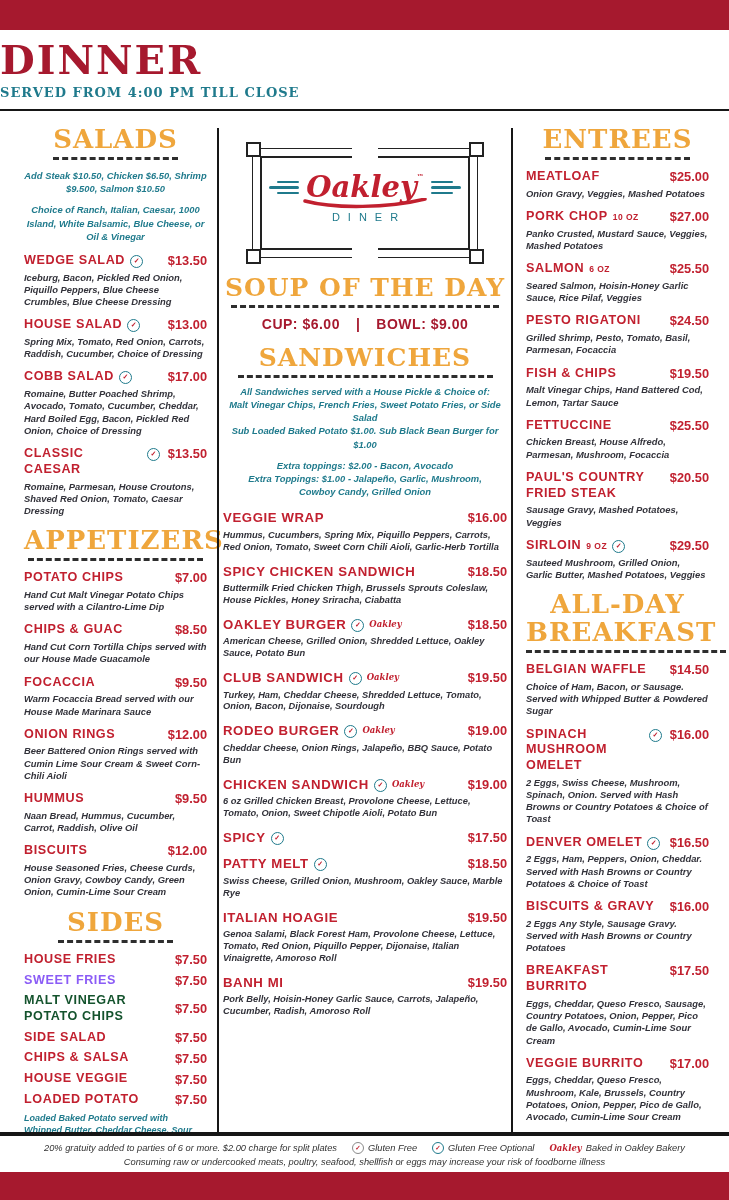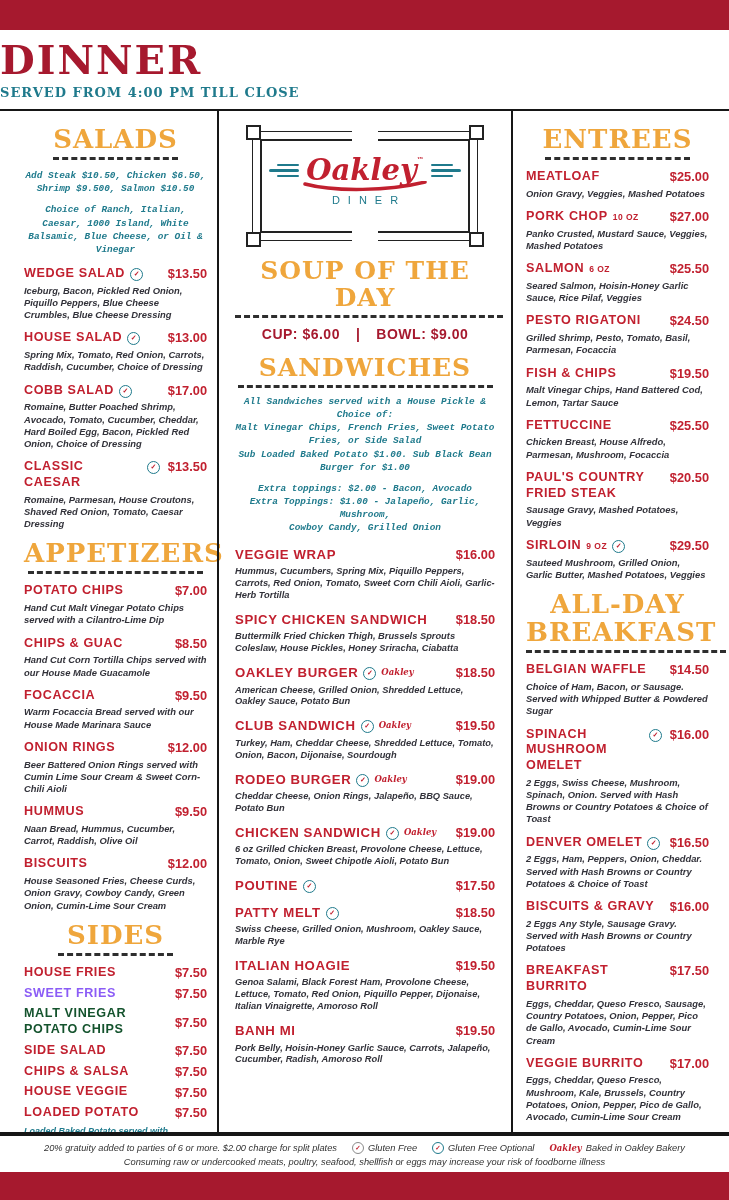--- a/index.html
+++ b/index.html
@@ -8,26 +8,26 @@
   .topbar{height:30px;background:#A6192E;}
   .botbar{position:absolute;left:0;right:0;bottom:0;height:28px;background:#A6192E;}
   .mast{text-align:left;padding-top:10px;}
   .title{font-family:"DejaVu Serif",serif;font-weight:700;font-size:40px;line-height:1;
          color:#A6192E;letter-spacing:2px;}
   .subtitle{font-family:"DejaVu Serif",serif;font-weight:700;font-size:13px;color:#1F7A8C;
             letter-spacing:1px;margin-top:5px;}
   .rule{height:2px;background:#161616;margin-top:9px;}
   .grid{display:grid;grid-template-columns:217px 296px 216px;height:1021px;overflow:hidden;}
   .colL{padding:14px 10px 0 24px;}
-  .colM{border-left:2px solid #161616;border-right:2px solid #161616;padding:0 16px;}
+  .colM{border-left:2px solid #161616;border-right:2px solid #161616;padding:0 4px;margin-top:17px;}
   .colR{padding:14px 20px 0 13px;}
   .shead{font-family:"DejaVu Serif",serif;font-weight:700;color:#EFA63C;text-align:center;
          font-size:26px;letter-spacing:1px;line-height:1.08;}
   .dash{border-top:3px dashed #2e2e2e;margin:4px auto 9px;}
-  .tnote{color:#1F7A8C;font-style:italic;font-weight:700;font-size:9.4px;line-height:1.4;text-align:center;font-family:Liberation Mono, monospace;}
+  .tnote{color:#1F7A8C;font-style:italic;font-weight:700;font-size:9.4px;line-height:1.4;text-align:center;}
   .mb8{margin-bottom:8px;}
   .item{margin-bottom:9px;}
   .colM .item{margin-bottom:10px;}
   .ih{display:flex;align-items:flex-start;color:#C1202F;}
   .inm{font-weight:700;font-size:12.6px;letter-spacing:0.6px;line-height:1.25;}
   .colM .inm{font-size:13.2px;}
   .ipr{font-weight:700;font-size:12.8px;margin-left:auto;white-space:nowrap;padding-left:8px;color:#C1202F;}
   .isz{font-weight:700;font-size:8.5px;margin:3px 0 0 5px;letter-spacing:0.5px;white-space:nowrap;color:#C1202F;}
   .idesc{font-style:italic;font-weight:700;color:#32323A;font-size:9.4px;line-height:1.3;margin-top:3px;}
   .colM .idesc{font-size:9.3px;line-height:1.28;}
@@ -307,21 +307,21 @@
         <div class="ih">
           <span class="inm">CHICKEN SANDWICH</span>
           <span class="badge">✓</span>
           <span class="omark">Oakley</span>
           <span class="ipr">$19.00</span>
         </div>
         <div class="idesc">6 oz Grilled Chicken Breast, Provolone Cheese, Lettuce, Tomato, Onion, Sweet Chipotle Aioli, Potato Bun</div>
       </div>
       <div class="item">
         <div class="ih">
-          <span class="inm">POUTINE</span>
+          <span class="inm">SPICY</span>
           <span class="badge">✓</span>
           <span class="ipr">$17.50</span>
         </div>
       </div>
       <div class="item">
         <div class="ih">
           <span class="inm">PATTY MELT</span>
           <span class="badge">✓</span>
           <span class="ipr">$18.50</span>
         </div>

